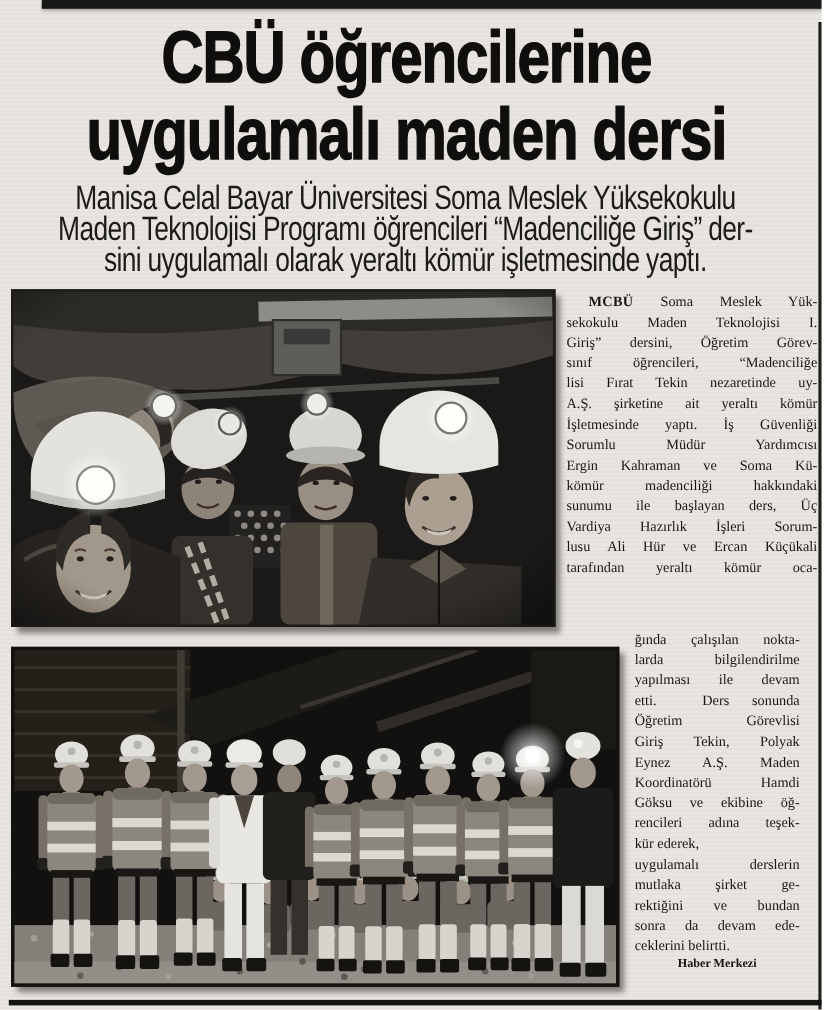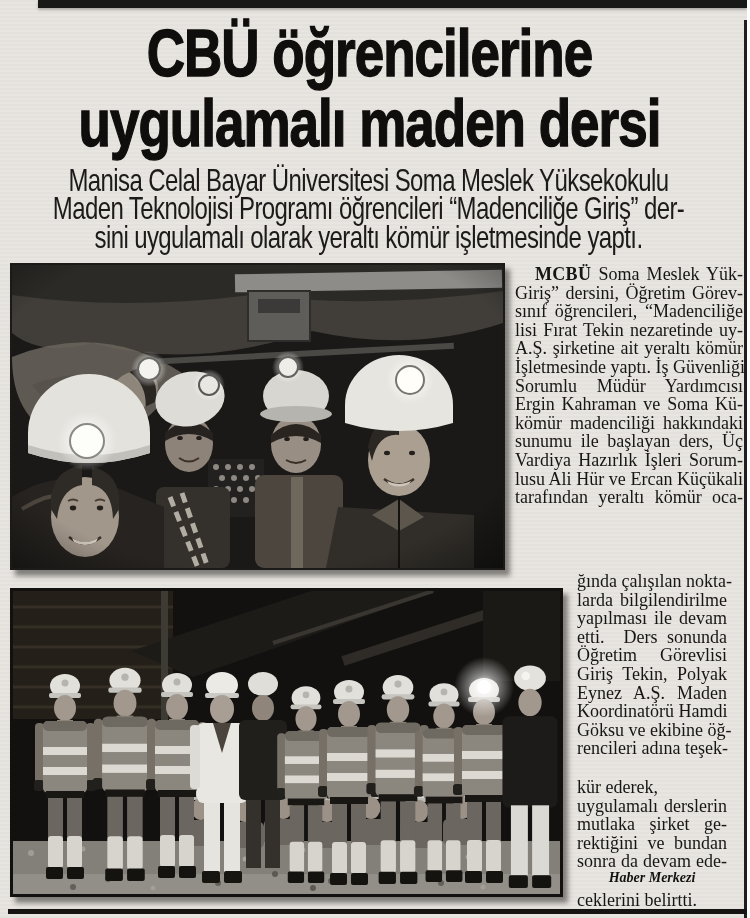--- a/index.html
+++ b/index.html
@@ -40,30 +40,30 @@
     color:#1c1b1a;
     transform:scaleY(1.28);transform-origin:50% 0;
   }
   .subhead .shline{white-space:nowrap;}
   
   .photo{position:absolute;margin:0;padding:0;background:#141414;box-shadow:5px 6px 5px rgba(45,42,40,.55);}
   .photo svg{display:block;}
   .photo1{left:10px;top:263px;border:2px solid #1b1a18;}
   .photo2{left:10px;top:588px;border:3px solid #121110;}
   
-  .bodycol{position:absolute;font-size:18px;line-height:18.6px;color:#171615;font-family:Liberation Serif, serif;}
+  .bodycol{position:absolute;font-size:13px;line-height:18.6px;color:#171615;font-family:Liberation Serif, serif;}
   .colA{left:515px;top:265px;width:228px;}
   .colB{left:577px;top:572px;width:150px;}
   .bline{text-align:justify;text-align-last:justify;white-space:nowrap;}
-  .bline.flush{text-align-last:left;margin-top:20px;}
+  .bline.flush{text-align-last:left;}
   .bline.indent{text-indent:20px;}
   .bline b{font-weight:bold;letter-spacing:.3px;}
   .byline{
     position:absolute;left:577px;top:870px;width:150px;
-    text-align:center;font-weight:bold;font-size:14px;color:#13120f;font-style:italic;
+    text-align:center;font-weight:bold;font-size:11px;color:#13120f;
   }
 </style>
 </head>
 <body>
 
 <div class="page">
 
   <div class="top-bar"></div>
   <div class="right-rule"></div>
   <div class="bottom-rule"></div>
@@ -332,20 +332,21 @@
         </g>
 
         <circle cx="471" cy="96" r="30" fill="url(#g2)"></circle>
         <circle cx="471" cy="96" r="7" fill="#ffffff"></circle>
       </g>
     </svg>
   </figure>
 
   <div class="bodycol colA" id="colA">
       <div class="bline indent"><b>MCBÜ </b>Soma Meslek Yük-</div>
+      <div class="bline">sekokulu Maden Teknolojisi I.</div>
       <div class="bline">Giriş” dersini, Öğretim Görev-</div>
       <div class="bline">sınıf öğrencileri, “Madenciliğe</div>
       <div class="bline">lisi Fırat Tekin nezaretinde uy-</div>
       <div class="bline">A.Ş. şirketine ait yeraltı kömür</div>
       <div class="bline">İşletmesinde yaptı. İş Güvenliği</div>
       <div class="bline">Sorumlu Müdür Yardımcısı</div>
       <div class="bline">Ergin Kahraman ve Soma Kü-</div>
       <div class="bline">kömür madenciliği hakkındaki</div>
       <div class="bline">sunumu ile başlayan ders, Üç</div>
       <div class="bline">Vardiya Hazırlık İşleri Sorum-</div>

